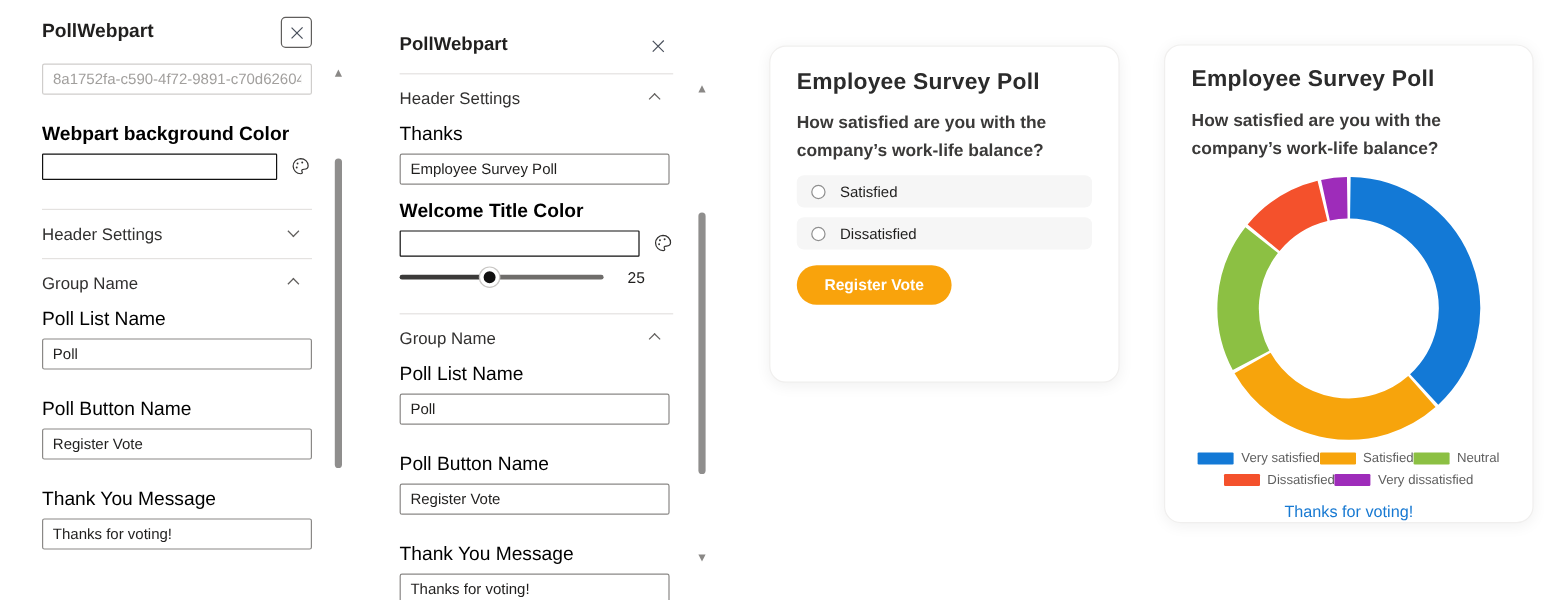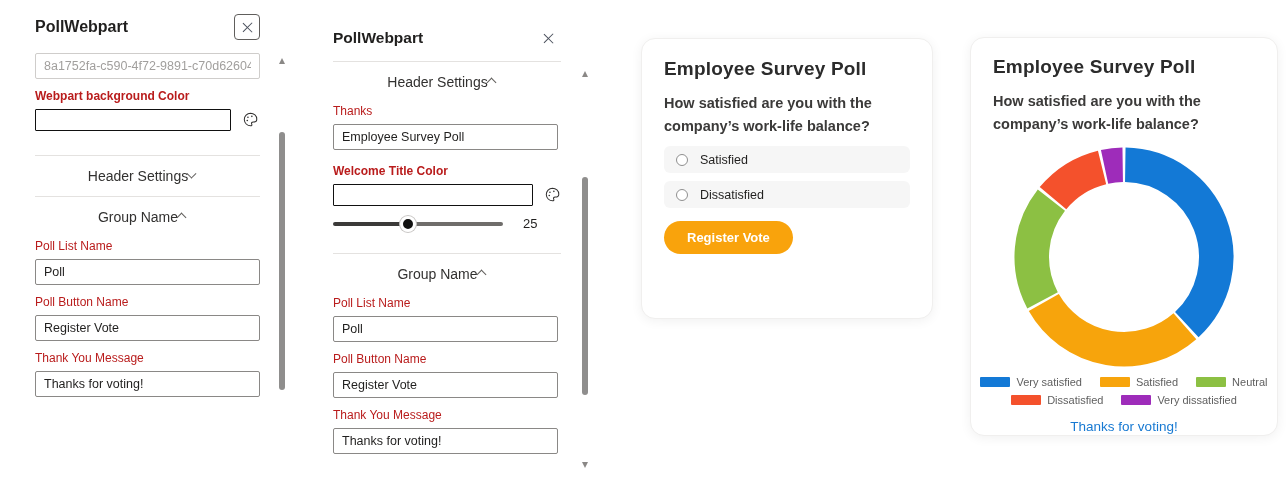--- a/index.html
+++ b/index.html
@@ -22,40 +22,40 @@
   .x-icon { position:relative; width:11px; height:11px; }
   .x-icon::before,.x-icon::after { content:""; position:absolute; left:5px; top:-1px;
     width:1.4px; height:13px; background:#494f5b; }
   .x-icon::before { transform:rotate(45deg); }
   .x-icon::after  { transform:rotate(-45deg); }
 
   .txt-input { display:block; width:225px; height:26px; border:1px solid #8a8886; border-radius:2px;
     padding:0 8px; font-family:"Liberation Sans",sans-serif; font-size:12.5px; color:#201f1e; background:#fff; }
   .txt-input.disabled { border-color:#cfcdcb; color:#a19f9d; }
 
-  .field-label { font-size:12px; color:#b91c1c; margin:10px 0 6px; }
+  .field-label { font-size:16px; color:#000000; margin:25px 0 6px; }
   .field-label.bold { font-weight:700; }
 
   .color-row { display:flex; align-items:flex-start; gap:11px; margin-top:2px; }
   .color-input { width:196px; height:22px; border:1.5px solid #111; border-radius:1px; background:#fff; }
   #panel-header .color-input { width:202px; }
   .palette-btn { background:none; border:none; padding:0; margin-top:2px; cursor:pointer; line-height:0; }
 
   .divider { height:1px; background:#e4e2e0; }
 
-  .section-row { display:flex; align-items:center; justify-content:center;
+  .section-row { display:flex; align-items:center; justify-content:space-between;
     height:40px; cursor:pointer; }
   .section-label { font-size:14px; color:#323130; }
   .chev { width:7px; height:7px; border-right:1.4px solid #605e5c; border-bottom:1.4px solid #605e5c;
     margin-right:12px; }
   .chev.down { transform:rotate(45deg) translate(-2px,-2px); }
   .chev.up   { transform:rotate(-135deg); }
 
   
-  .slider-row { display:flex; align-items:center; margin-top:10px; }
+  .slider-row { display:flex; margin-top:10px; }
   .slider-track { position:relative; width:170px; height:14px; cursor:pointer; }
   .track-left { position:absolute; left:0; top:5px; height:4px; background:#3b3a39; border-radius:2px; }
   .track-right{ position:absolute; right:0; top:5px; height:4px; background:#6f6d6b; border-radius:2px; }
   .slider-thumb { position:absolute; top:-1px; width:16px; height:16px; margin-left:-8px;
     background:#111; border:3px solid #fff; border-radius:50%; box-shadow:0 0 0 1px #c8c6c4; cursor:grab; }
   .slider-value { font-size:13px; color:#201f1e; margin-left:20px; }
 
   
   .vscroll { position:absolute; top:0; width:7px; }
   .vscroll .arrow { position:absolute; left:0; width:0; height:0;
@@ -79,21 +79,21 @@
   .option-row:first-of-type { margin-top:13px; }
   .radio { width:12px; height:12px; border:1px solid #8f8f8f; border-radius:50%; background:#fff; flex:0 0 auto; cursor:pointer; }
   .option-label { font-size:12.5px; color:#201f1e; }
 
   .vote-btn { margin-top:13px; border:none; border-radius:18px; padding:9px 23px;
     color:#fff; font-family:"Liberation Sans",sans-serif; font-size:13px; font-weight:700; cursor:pointer; }
 
   
   .donut-wrap { margin:10px auto 0; width:222px; height:222px; }
   .legend { margin-top:8px; }
-  .legend-row { display:flex; justify-content:center; align-items:center; gap:18px; margin-top:6px; }
+  .legend-row { display:flex; justify-content:center; align-items:center; gap:0; margin-top:6px; }
   .legend-item { display:flex; align-items:center; gap:6px; }
   .legend-swatch { width:30px; height:10px; border-radius:1px; }
   .legend-label { font-size:11px; color:#5f5f5f; white-space:nowrap; }
 
   .thanks-link { display:block; text-align:center; margin-top:13px; font-size:13.5px; cursor:pointer; }
 </style>
 </head>
 <body>
 
 <div class="panel" id="panel-basic">

